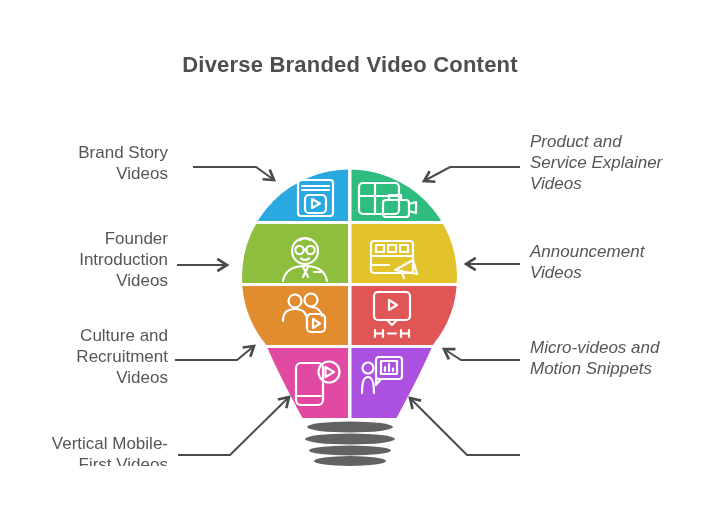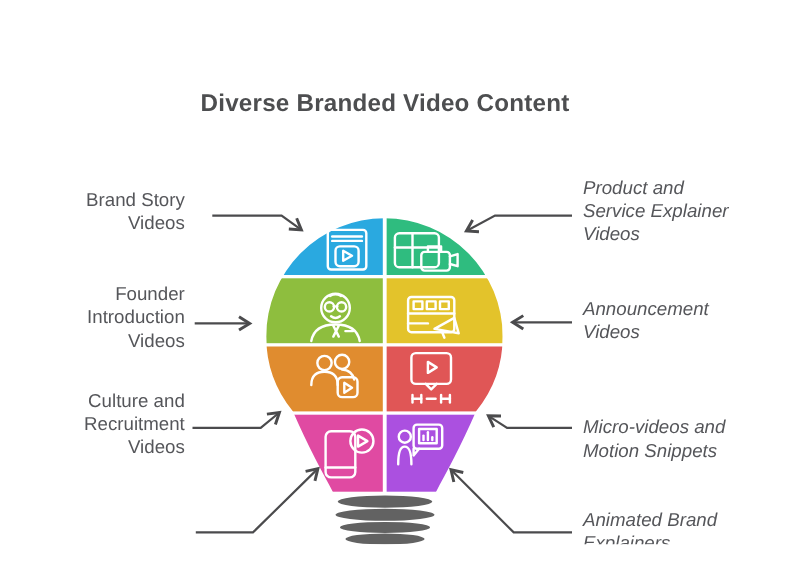--- a/index.html
+++ b/index.html
@@ -2,21 +2,20 @@
 <html style="--bg: #ffffff; --title-color: #4d4e50; --label-color: #55565a;"><head>
 <meta charset="utf-8">
 <style>
   html,body{margin:0;padding:0;background:#ffffff;}
   .canvas{
     position:relative;
     width:720px;height:466px;
     background:var(--bg,#ffffff);
     font-family:"Liberation Sans",sans-serif;
     overflow:hidden;
-    margin-top:29px;
   }
   .title{
     position:absolute;top:52px;left:0;width:700px;
     margin:0;text-align:center;
     font-size:22px;font-weight:bold;letter-spacing:.2px;
     color:var(--title-color,#4d4e50);
   }
   .diagram-svg{position:absolute;left:0;top:0;}
   .label{
     position:absolute;
@@ -167,18 +166,18 @@
 Service Explainer
 Videos</div>
   <div class="label left" style="top:228px">Founder
 Introduction
 Videos</div>
   <div class="label right" style="top:241px">Announcement
 Videos</div>
   <div class="label left" style="top:325px">Culture and
 Recruitment
 Videos</div>
-  <div class="label right" style="top:349px">Micro-videos and
+  <div class="label right" style="top:337px">Micro-videos and
 Motion Snippets</div>
-  <div class="label right" style="top:433px">Animated Brand
-Explainers</div>
+  <div class="label left" style="top:433px">Vertical Mobile-
+First Videos</div>
 
 </div>
 
 </body></html>

